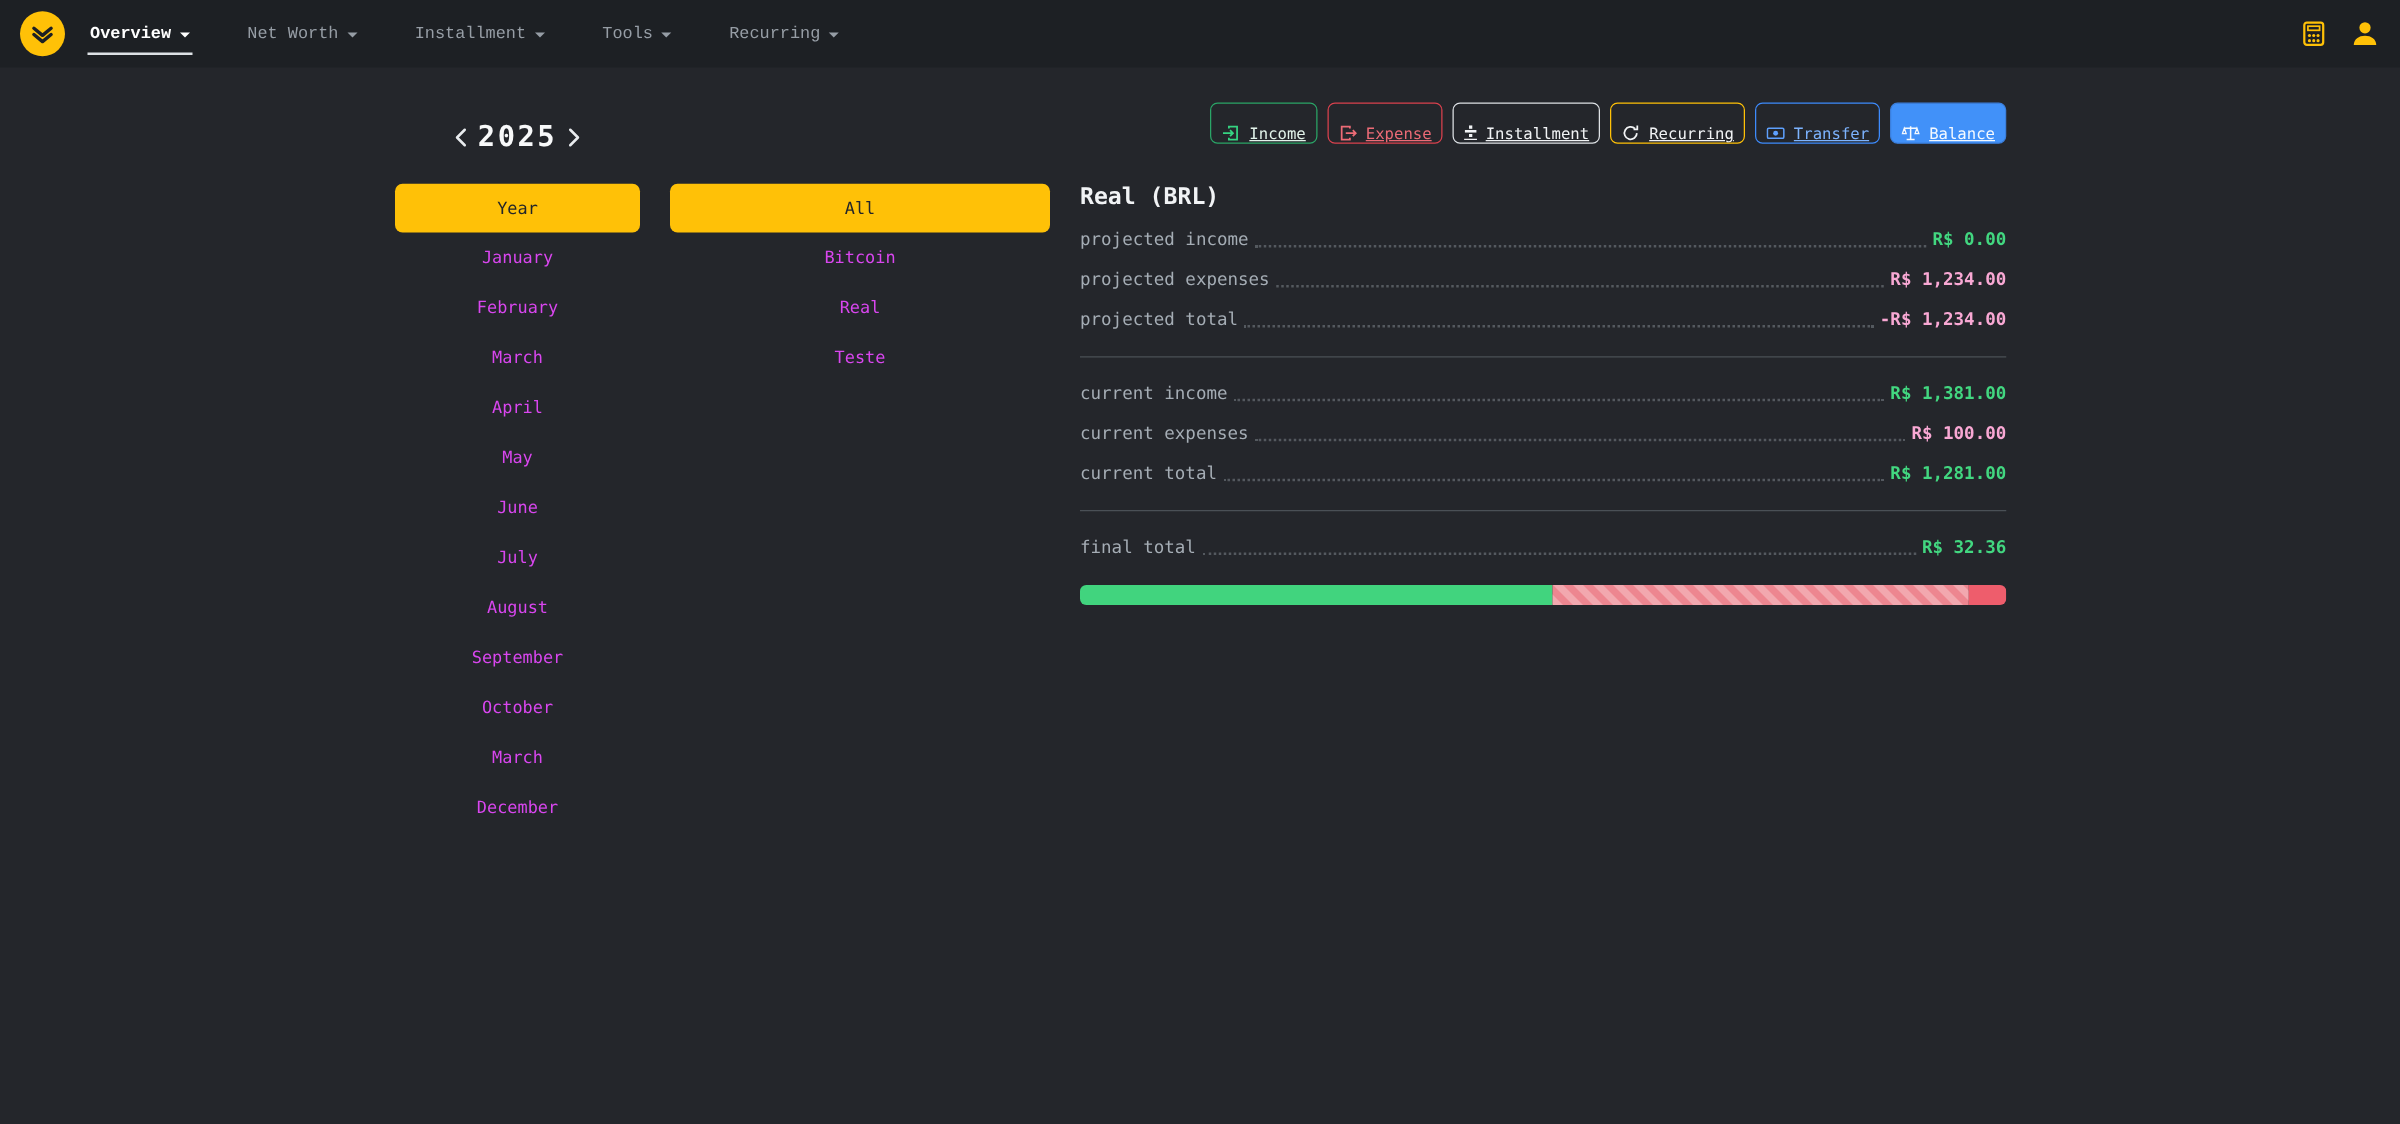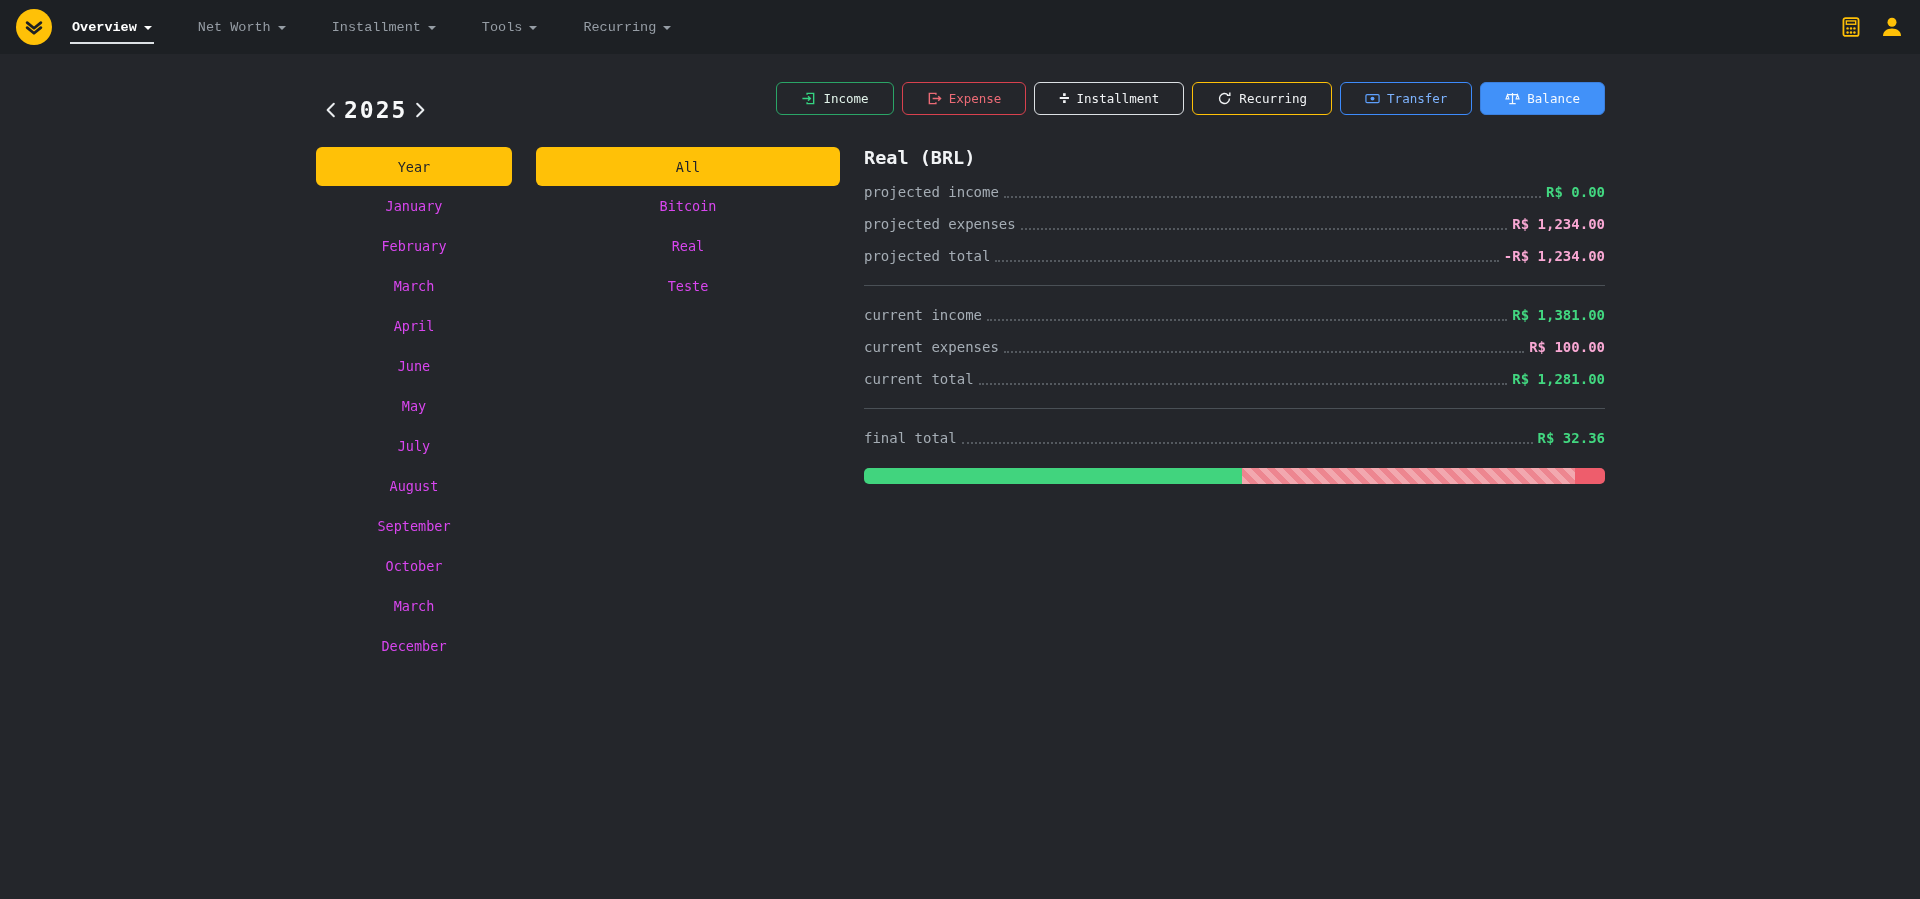--- a/index.html
+++ b/index.html
@@ -30,36 +30,36 @@
   }
   .caret{
     width:0;height:0;border-left:4px solid transparent;border-right:4px solid transparent;
     border-top:4.5px solid currentColor;margin-top:2px;
   }
   .nav-right{margin-left:auto;display:flex;align-items:center;gap:18px;color:#ffc107}
   .hicon{cursor:pointer;display:flex}
   
   main{display:flex;align-items:flex-start}
   .left{display:grid;grid-template-columns:196px 304px;column-gap:24px;margin:34px 0 0 316px}
-  .year-nav{height:44px;display:flex;align-items:center;justify-content:flex-start;margin-bottom:15px;padding:0 2px}
+  .year-nav{height:44px;display:flex;align-items:center;justify-content:center;margin-bottom:15px;padding:0 2px}
   .year{font-size:23px;font-weight:bold;color:#f8f9fa;letter-spacing:2px}
   .chev{background:none;border:none;color:#e9ecef;cursor:pointer;display:flex;padding:4px}
   .spacer{height:59px}
   .ybtn{
     width:100%;height:39px;background:#ffc107;color:#22252a;border:none;border-radius:6px;
     font-family:inherit;font-size:13.5px;cursor:pointer;
   }
   .link{height:40px;line-height:40px;text-align:center;color:#d946ef;font-size:13.5px;cursor:pointer}
   
   .right{width:741px;margin-left:24px;margin-top:28px}
   .actions{display:flex;justify-content:flex-end;gap:8px}
   .abtn{
-    display:flex;align-items:center;gap:7px;height:33px;padding:0 24px;
+    display:flex;align-items:flex-end;gap:7px;height:33px;padding:0 8px;
     background:transparent;border:1px solid #888;border-radius:6px;
-    font-family:inherit;font-size:12.5px;cursor:pointer;white-space:nowrap;
+    font-family:inherit;font-size:12.5px;cursor:pointer;white-space:nowrap;text-decoration:underline;
   }
   .aicon{display:flex;align-items:center}
   .divide-glyph{font-size:17px;font-weight:bold;line-height:1}
   .abtn.success{border-color:#2aa567;color:#e2f3ea}
   .abtn.success .aicon{color:#35d381}
   .abtn.danger{border-color:#d9414e;color:#ec6b76}
   .abtn.light{border-color:#dde1e5;color:#f1f3f5}
   .abtn.warning{border-color:#ffc107;color:#f1f3f5}
   .abtn.info{border-color:#3d8bfd;color:#7db3fe}
   .abtn.info .aicon{color:#5ea0fd}
@@ -154,22 +154,22 @@
               <path d="M5.5 2.5 11 8l-5.5 5.5" fill="none" stroke="currentColor" stroke-width="1.8" stroke-linecap="round" stroke-linejoin="round"></path>
             </svg>
         </button>
       </div>
       <button class="ybtn">Year</button>
       <div class="links">
           <div class="link">January</div>
           <div class="link">February</div>
           <div class="link">March</div>
           <div class="link">April</div>
+          <div class="link">May</div>
           <div class="link">June</div>
-          <div class="link">May</div>
           <div class="link">July</div>
           <div class="link">August</div>
           <div class="link">September</div>
           <div class="link">October</div>
           <div class="link">March</div>
           <div class="link">December</div>
         </div>
     </div>
     <div class="col">
       <div class="spacer"></div>

